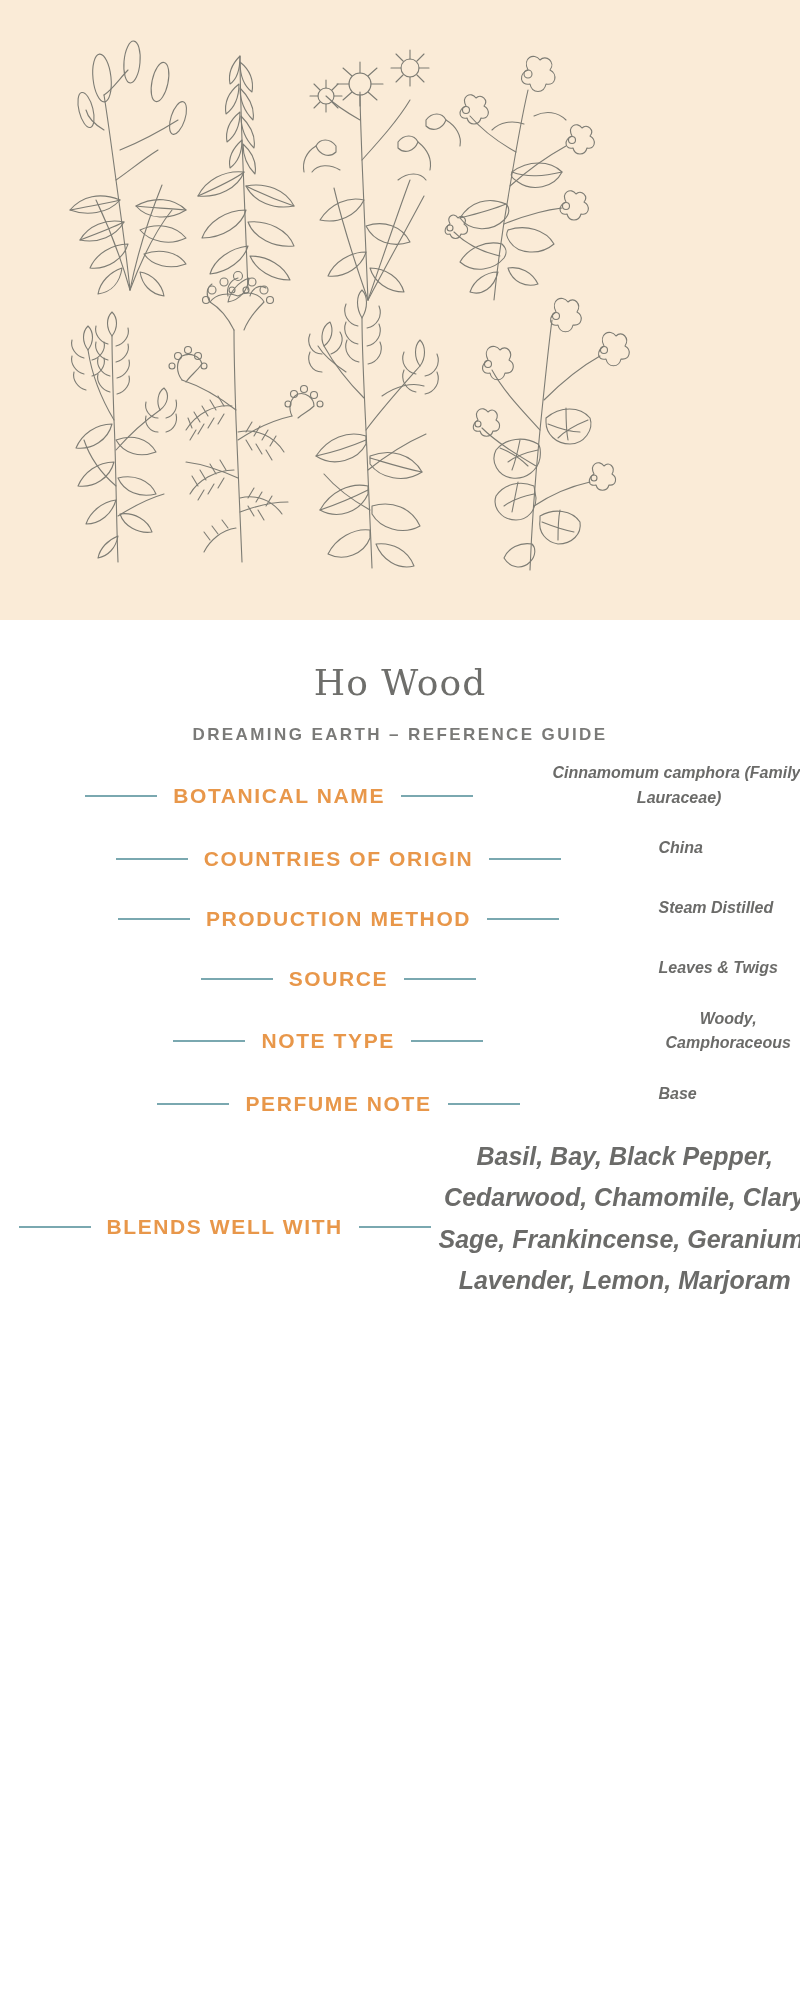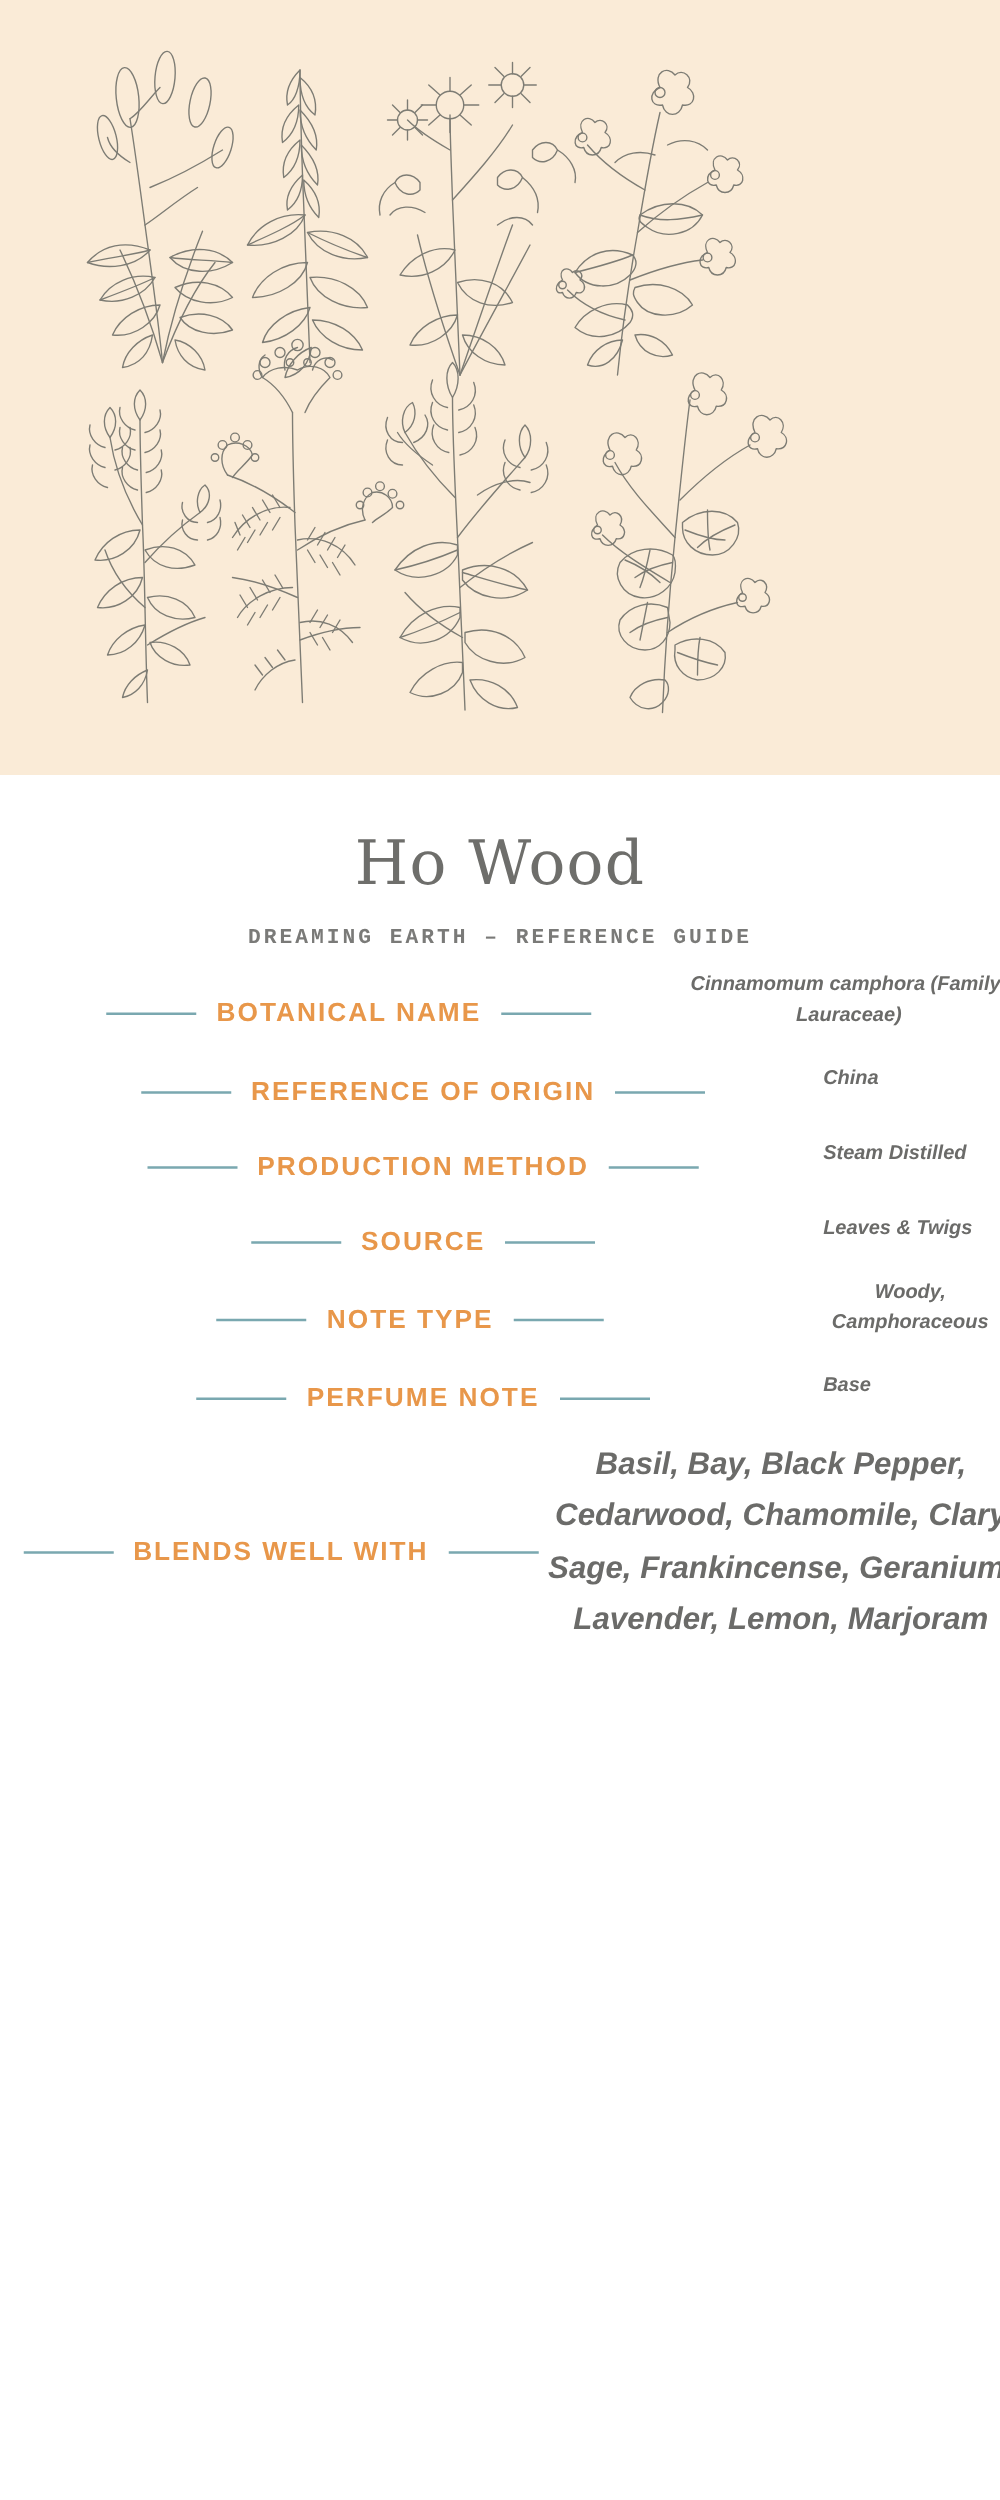--- a/index.html
+++ b/index.html
@@ -47,29 +47,29 @@
     flex: 1 1 auto;
     background: #ffffff;
     display: flex;
     flex-direction: column;
     align-items: center;
     padding-top: 28px;
     box-sizing: border-box;
   }
   .title {
     font-family: "DejaVu Serif", serif;
-    font-size: 49px;
+    font-size: 36px;
     font-weight: 400;
     color: #6e6e6b;
     letter-spacing: 1px;
     margin: 14px 0 0 0;
     text-align: center;
   }
   .subtitle {
-    font-family: Liberation Mono, monospace;
+    font-family: Liberation Sans, sans-serif;
     font-size: 17px;
     font-weight: 600;
     color: #7a7a78;
     letter-spacing: 2.4px;
     margin: 22px 0 0 0;
     text-align: center;
   }
   .section {
     width: 100%;
     display: flex;
@@ -475,21 +475,21 @@
         <span class="rule"></span>
         <span class="section-label">BOTANICAL NAME</span>
         <span class="rule"></span>
       </div>
       <div class="section-value wide">Cinnamomum camphora (Family: Lauraceae)</div>
     </div>
 
     <div class="section">
       <div class="section-head">
         <span class="rule"></span>
-        <span class="section-label">REFERENCE OF ORIGIN</span>
+        <span class="section-label">COUNTRIES OF ORIGIN</span>
         <span class="rule"></span>
       </div>
       <div class="section-value">China</div>
     </div>
 
     <div class="section">
       <div class="section-head">
         <span class="rule"></span>
         <span class="section-label">PRODUCTION METHOD</span>
         <span class="rule"></span>

